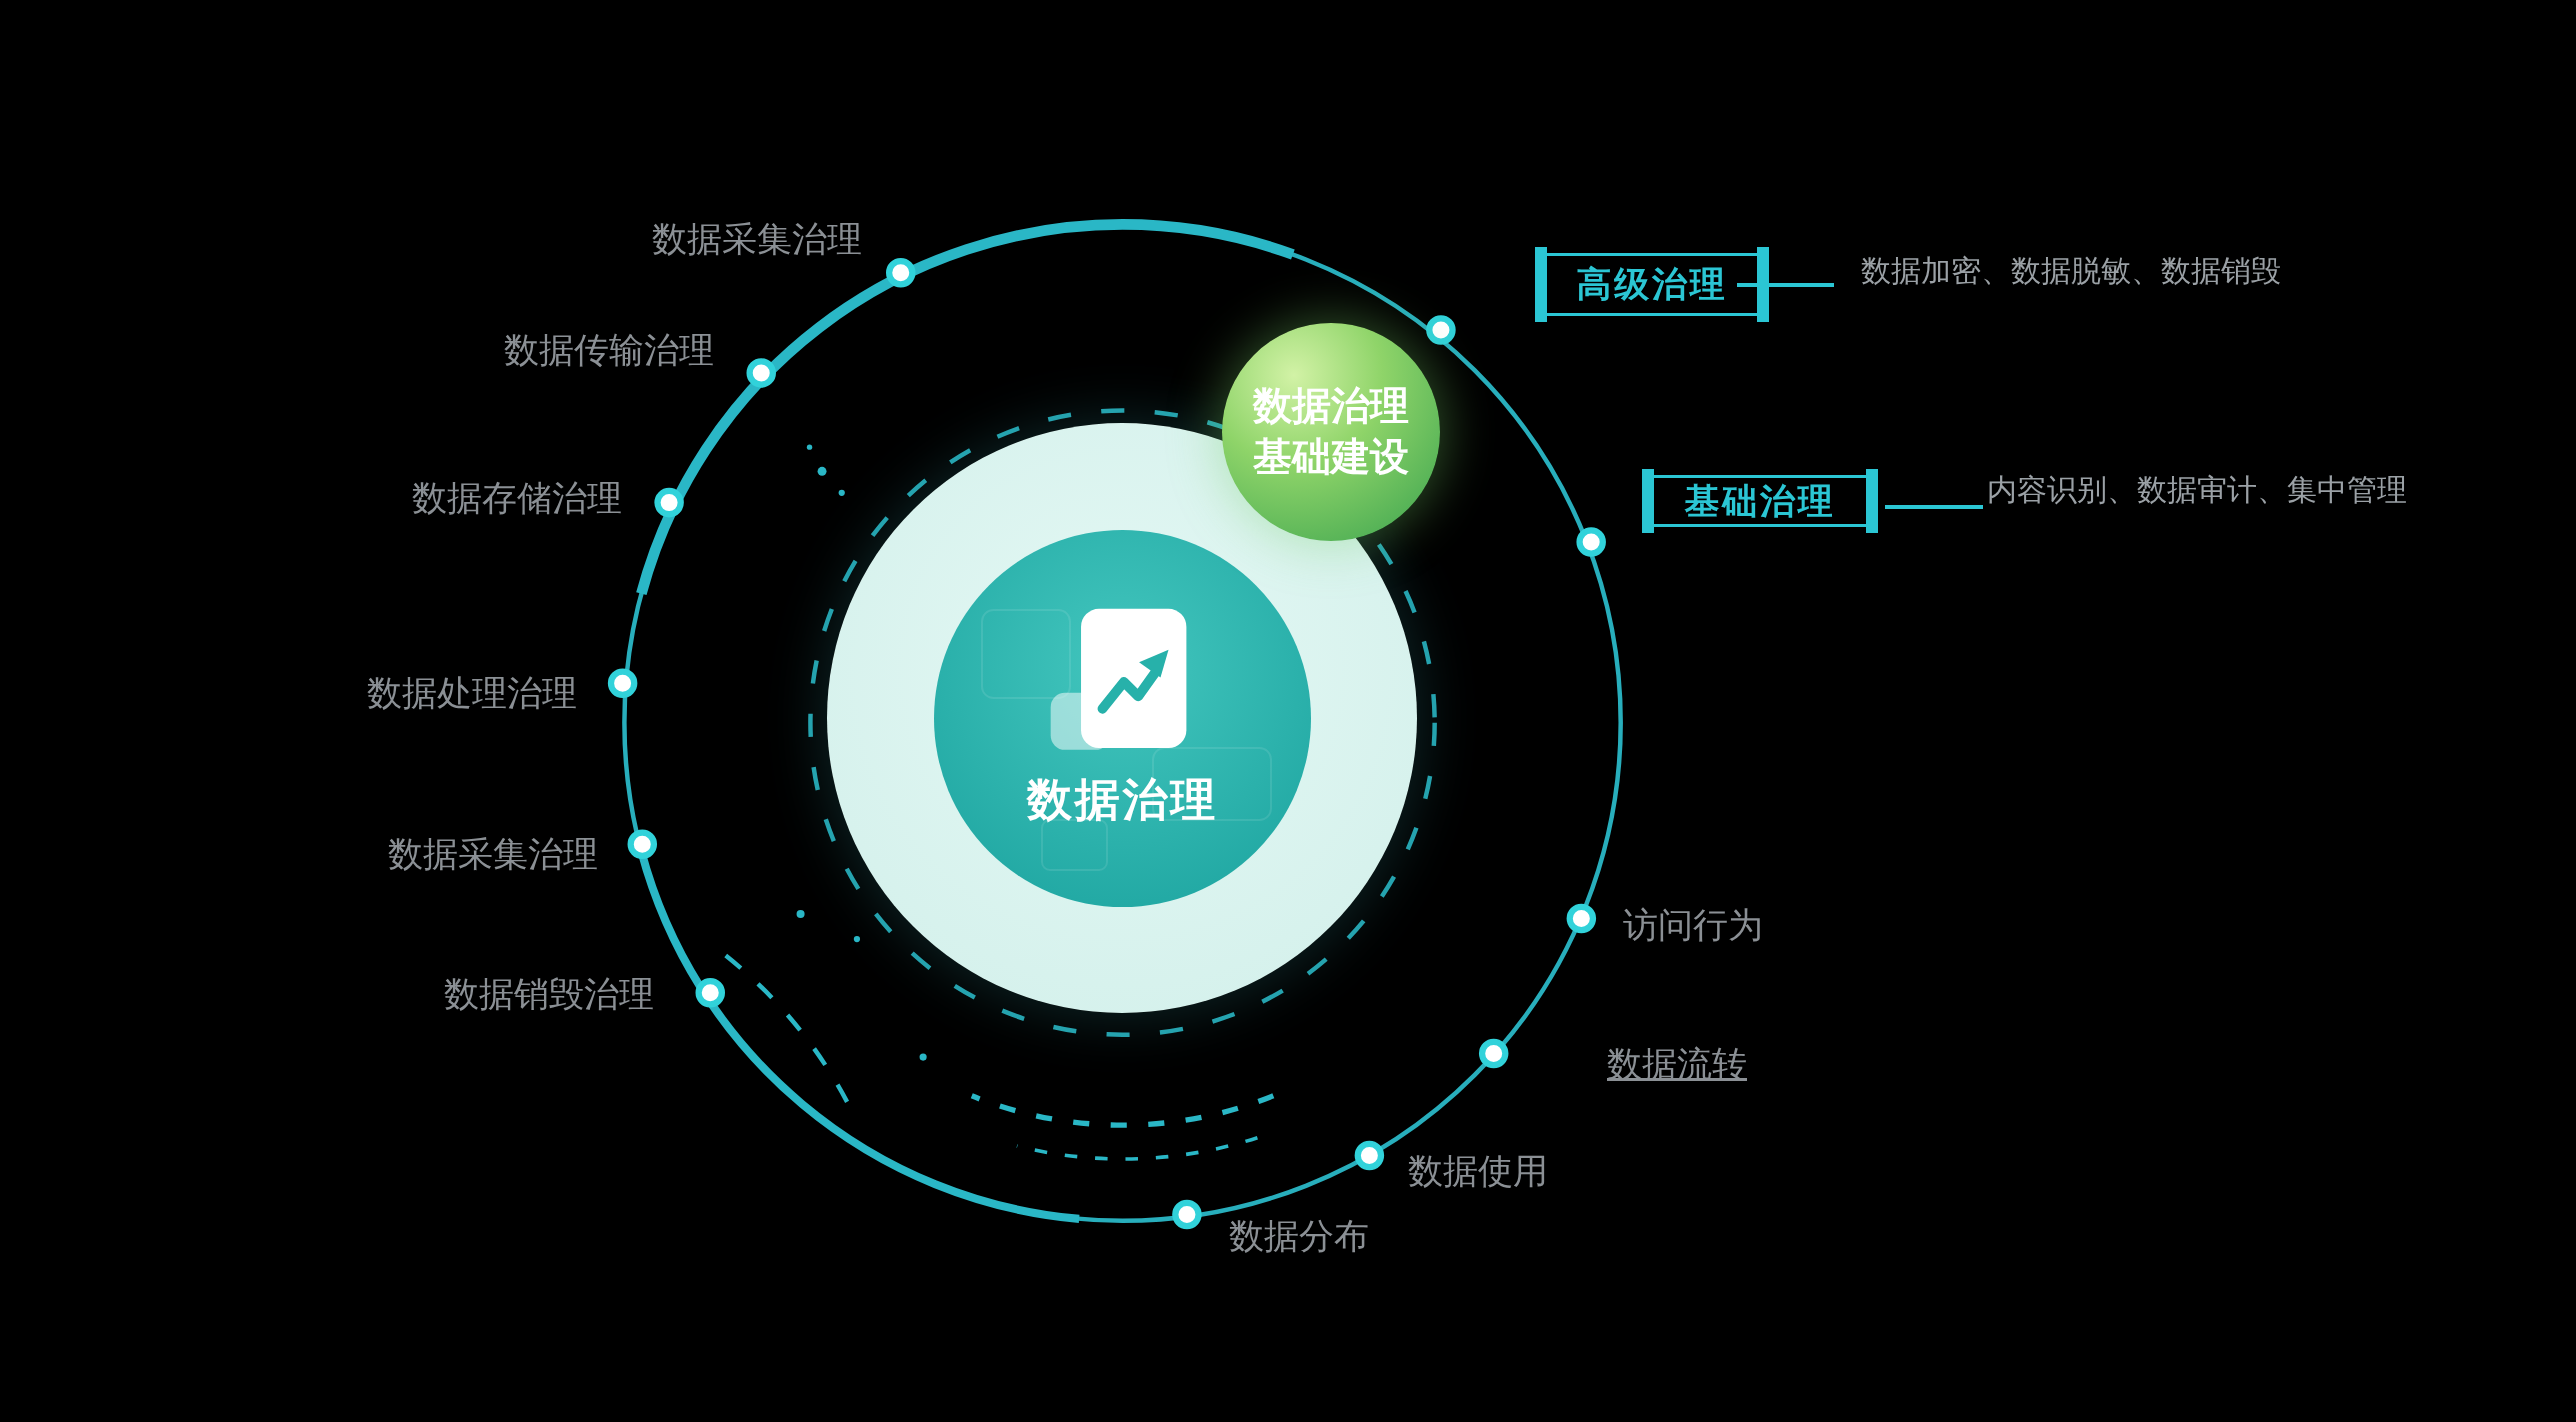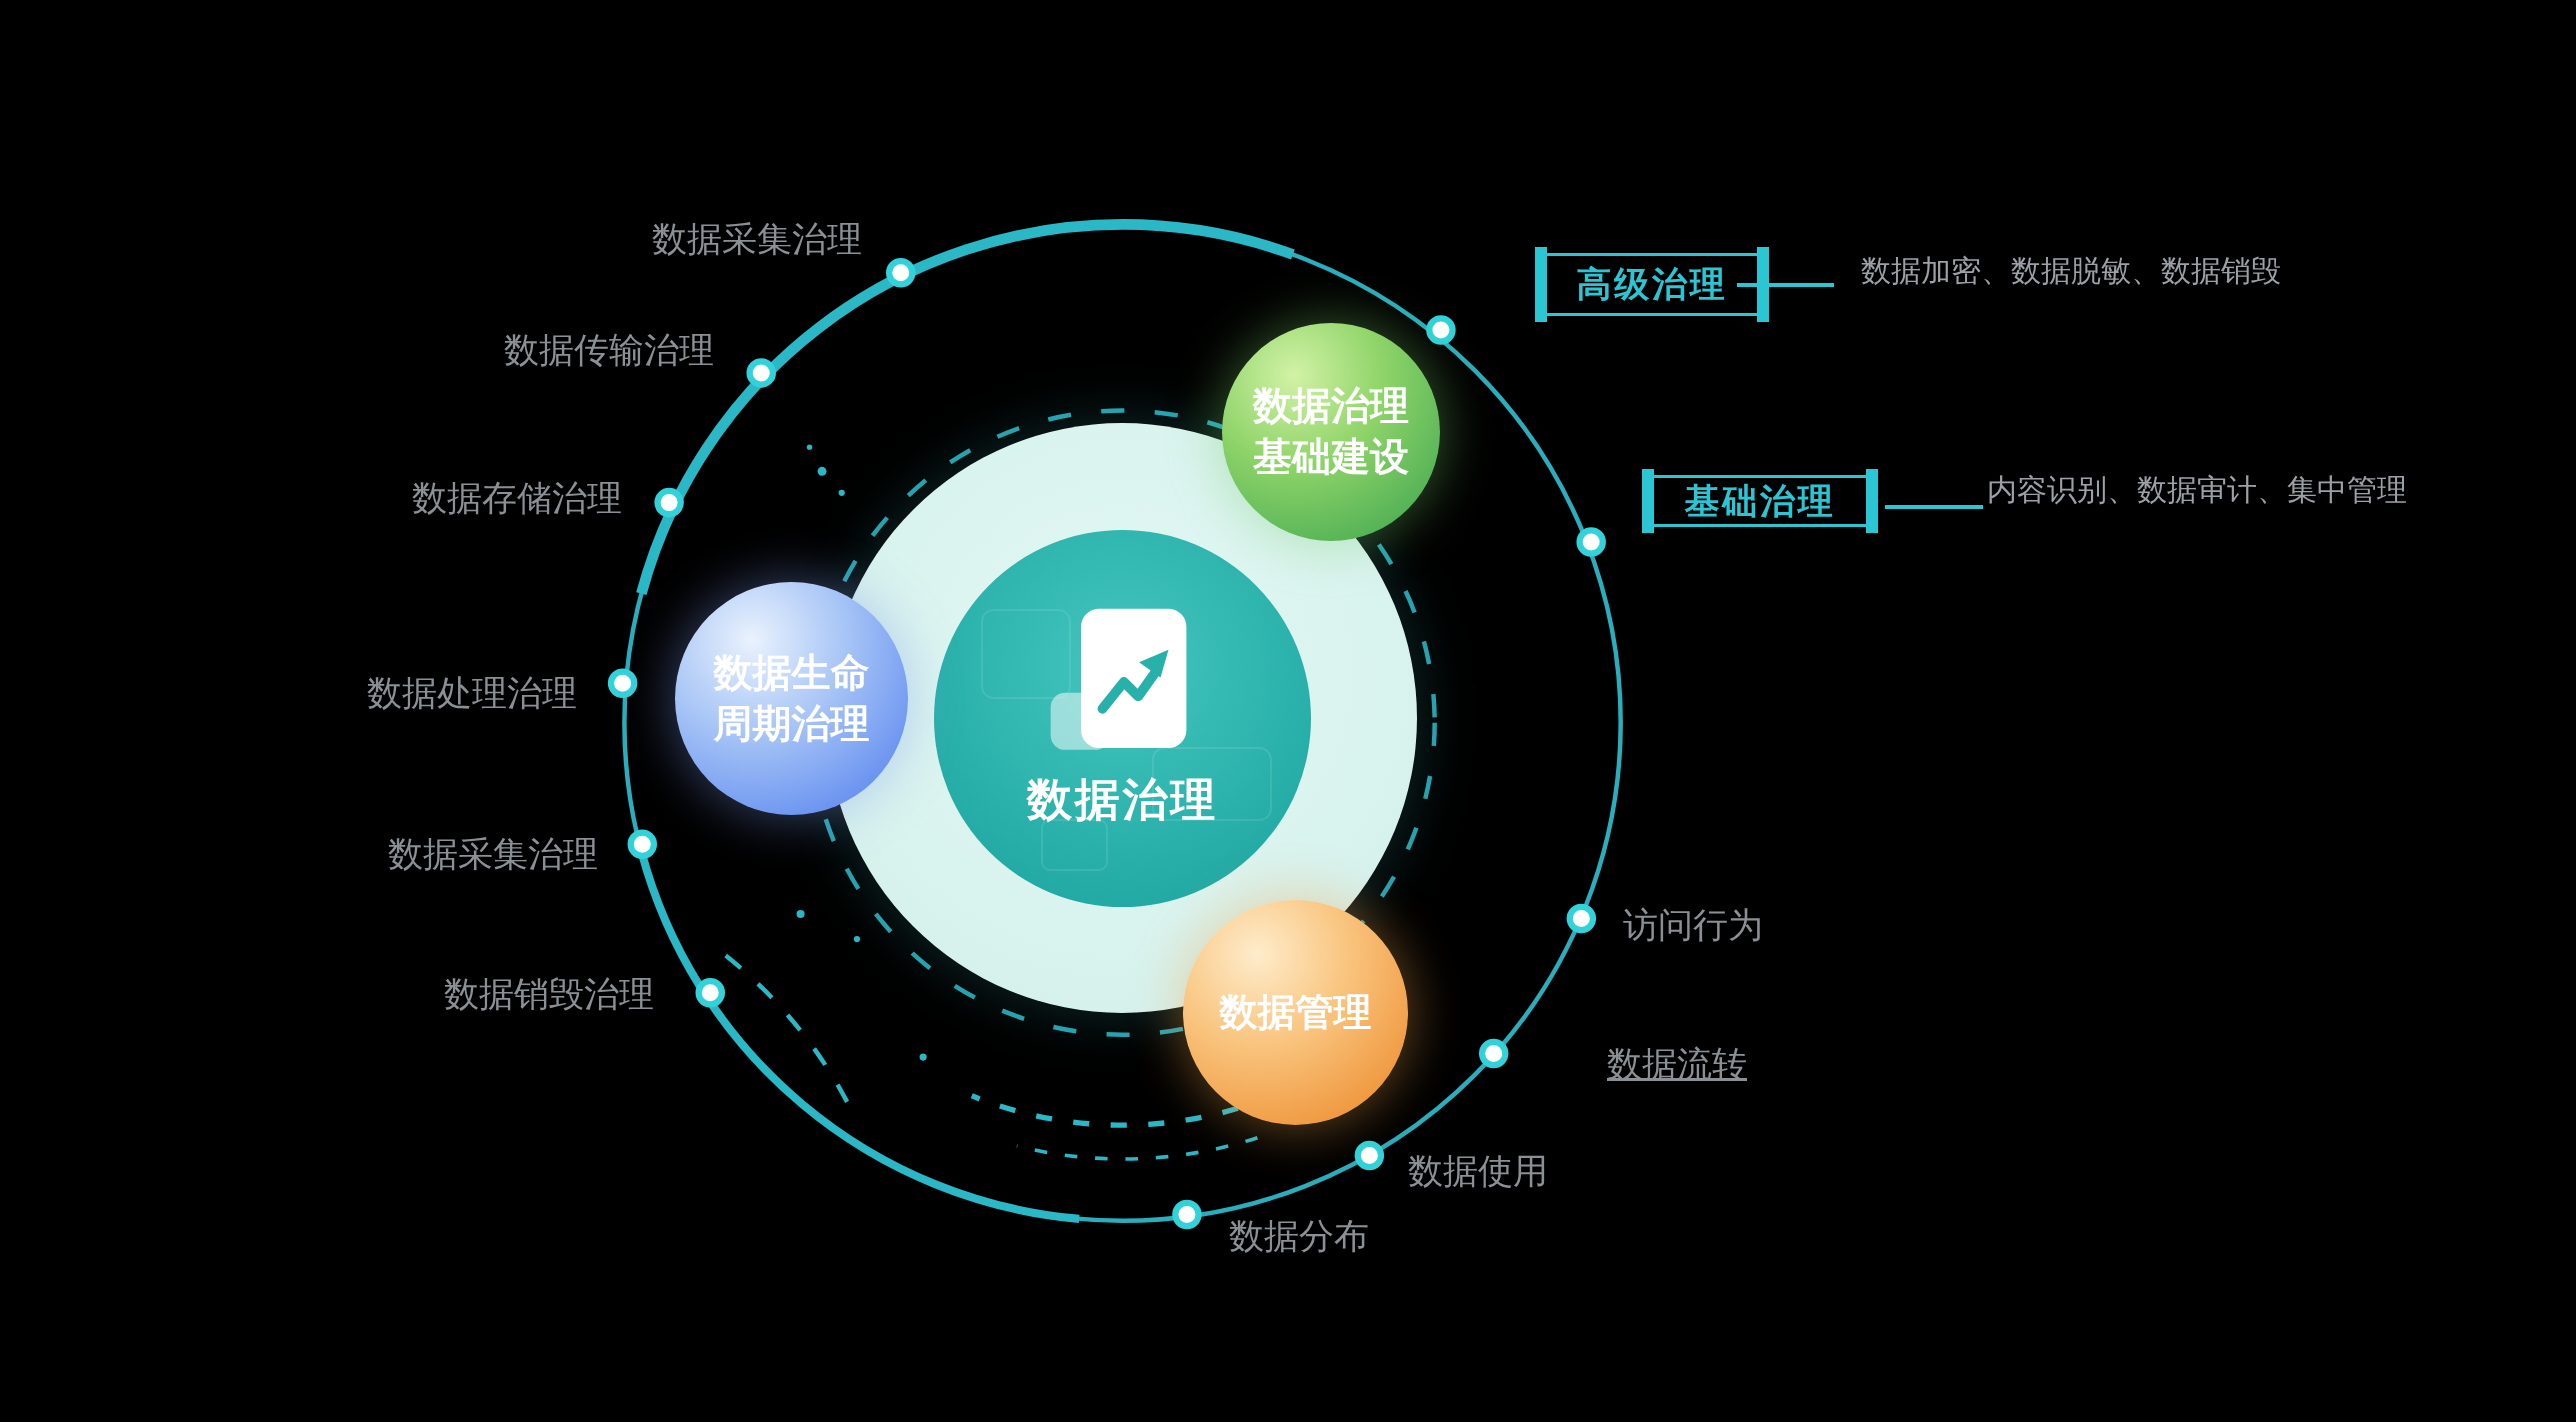--- a/index.html
+++ b/index.html
@@ -210,27 +210,20 @@
       <polyline points="62,114 86,84 102,100 122,72" fill="none" stroke="#27b1aa" stroke-width="11" stroke-linecap="round" stroke-linejoin="round"></polyline>
       <polygon points="136,48 127,79 103,62" fill="#27b1aa"></polygon>
     </svg>
     <div class="core-title">数据治理</div>
   </div>
 
   <div class="bubble bubble-green">
     <span>数据治理</span>
     <span>基础建设</span>
   </div>
-  <div class="bubble bubble-blue">
-    <span>数据生命</span>
-    <span>周期治理</span>
-  </div>
-  <div class="bubble bubble-orange">
-    <span>数据管理</span>
-  </div>
 
   <div class="ring-label l1">数据采集治理</div>
   <div class="ring-label l2">数据传输治理</div>
   <div class="ring-label l3">数据存储治理</div>
   <div class="ring-label l4">数据处理治理</div>
   <div class="ring-label l5">数据采集治理</div>
   <div class="ring-label l6">数据销毁治理</div>
 
   <div class="ring-label r1">访问行为</div>
   <div class="ring-label r2">数据流转</div>

